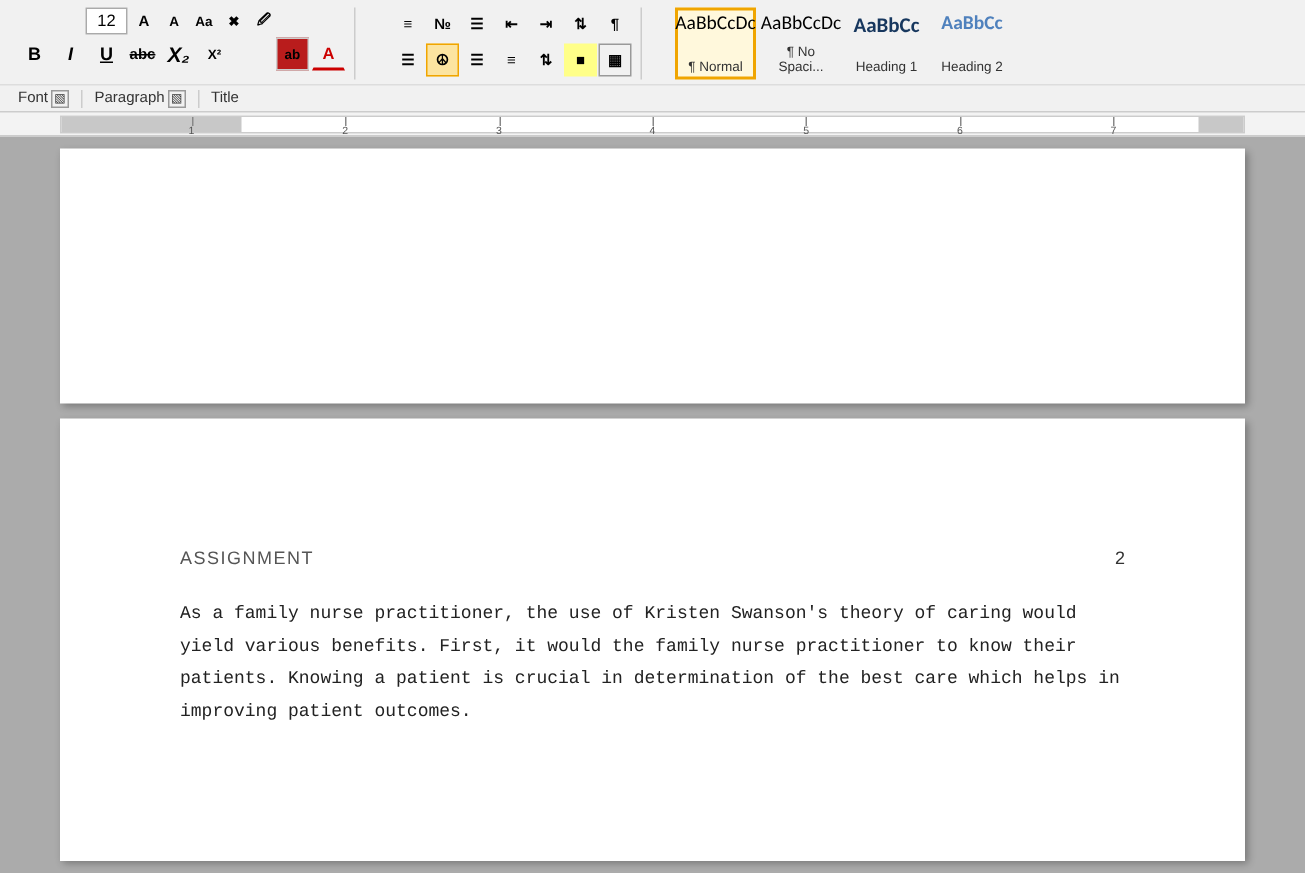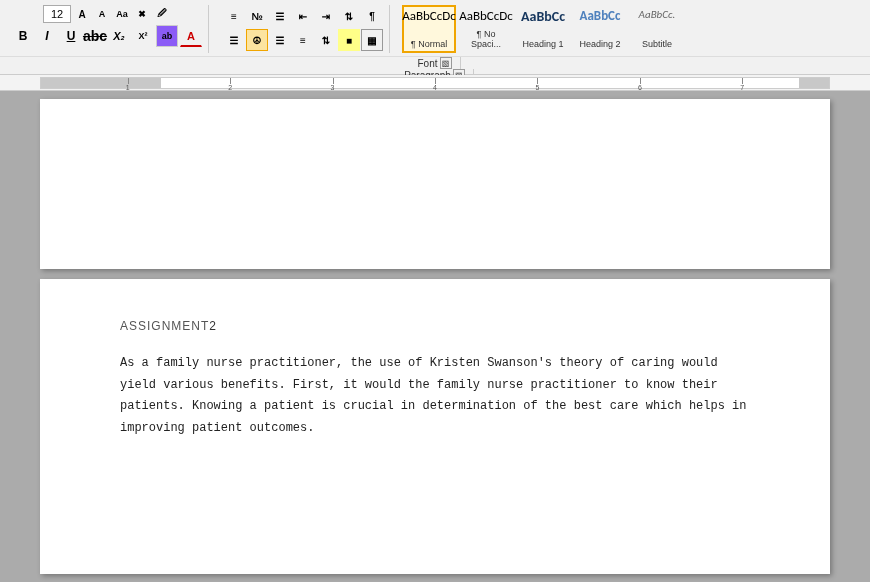--- a/index.html
+++ b/index.html
@@ -17,21 +17,21 @@
     .ribbon {
       background: #f1f1f1;
       border-bottom: 1px solid #ccc;
       flex-shrink: 0;
     }
 
     .ribbon-top {
       display: flex;
       align-items: center;
       padding: 4px 6px 2px 6px;
-      gap: 8px;
+      gap: 18px;
       height: 56px;
     }
 
     .ribbon-group {
       display: flex;
       align-items: center;
       gap: 2px;
       padding: 0 6px;
       border-right: 1px solid #ccc;
       height: 48px;
@@ -132,21 +132,20 @@
 
     
     .ribbon-labels {
       display: flex;
       align-items: center;
       height: 18px;
       padding: 0 4px;
       font-size: 10px;
       color: #333;
       border-top: 1px solid #ddd;
-      flex-direction: column;
     }
     .ribbon-label-section {
       display: flex;
       align-items: center;
       gap: 2px;
       padding: 0 8px;
       border-right: 1px solid #ccc;
     }
     .ribbon-label-section:last-child { border-right: none; }
     .expand-btn {
@@ -239,22 +238,24 @@
       height: 170px;
     }
 
     .doc-page-2 {
       flex: 1;
       min-height: 200px;
     }
 
     .page-header {
       display: flex;
+      justify-content: space-between;
       align-items: flex-start;
       margin-bottom: 20px;
+      margin-top: 46px;
     }
     .page-header-title {
       font-size: 12px;
       color: #555;
       letter-spacing: 1px;
       text-transform: uppercase;
     }
     .page-number {
       font-size: 12px;
       color: #333;
@@ -287,24 +288,24 @@
         <div class="small-btn" title="Grow Font">A</div>
         <div class="small-btn" title="Shrink Font" style="font-size:9px;">A</div>
         <div class="small-btn" style="font-size:9px;">Aa</div>
         <div class="small-btn" style="font-size:9px;">✖</div>
         <div class="small-btn" style="font-size:9px;">🖉</div>
       </div>
       <div class="font-row">
         <div class="format-btn" style="font-weight:bold;">B</div>
         <div class="format-btn" style="font-style:italic;">I</div>
         <div class="format-btn" style="text-decoration:underline;">U</div>
-        <div class="format-btn" style="text-decoration:line-through; font-size:14px;">abc</div>
-        <div class="format-btn" style="font-size:11px;font-style:italic;">X₂</div>
+        <div class="format-btn" style="text-decoration:line-through; font-size:10px;">abc</div>
+        <div class="format-btn" style="font-size:14px;font-style:italic;">X₂</div>
         <div class="format-btn" style="font-size:9px;">X²</div>
-        <div class="format-btn" style="background:#8b5cf6; font-size:9px; border:1px solid #ccc;">ab</div>
+        <div class="format-btn" style="background:#b91c1c; font-size:9px; border:1px solid #ccc;margin-left:28px;">ab</div>
         <div class="format-btn" style="color:#c00; font-size:11px; border-bottom:2px solid #c00;">A</div>
       </div>
     </div>
 
     <div class="ribbon-group para-group">
       <div class="para-row">
         <div class="format-btn" style="font-size:10px;">≡</div>
         <div class="format-btn" style="font-size:10px;">№</div>
         <div class="format-btn" style="font-size:10px;">☰</div>
         <div class="format-btn" style="font-size:10px;">⇤</div>
@@ -332,24 +333,20 @@
         <span class="style-preview" style="font-size:13px; color:#000;">AaBbCcDc</span>
         <span class="style-label">¶ No Spaci...</span>
       </div>
       <div class="style-item">
         <span class="style-preview" style="font-size:14px; color:#17375e; font-weight:bold;">AaBbCc</span>
         <span class="style-label">Heading 1</span>
       </div>
       <div class="style-item">
         <span class="style-preview" style="font-size:13px; color:#4f81bd; font-weight:bold;">AaBbCc</span>
         <span class="style-label">Heading 2</span>
-      </div>
-      <div class="style-item">
-        <span class="style-preview" style="font-size:11px; color:#666; font-style:italic;">AaBbCc.</span>
-        <span class="style-label">Subtitle</span>
       </div>
     </div>
 
   </div>
 
   <div class="ribbon-labels">
     <div class="ribbon-label-section">
       <span>Font</span>
       <div class="expand-btn">▧</div>
     </div>

